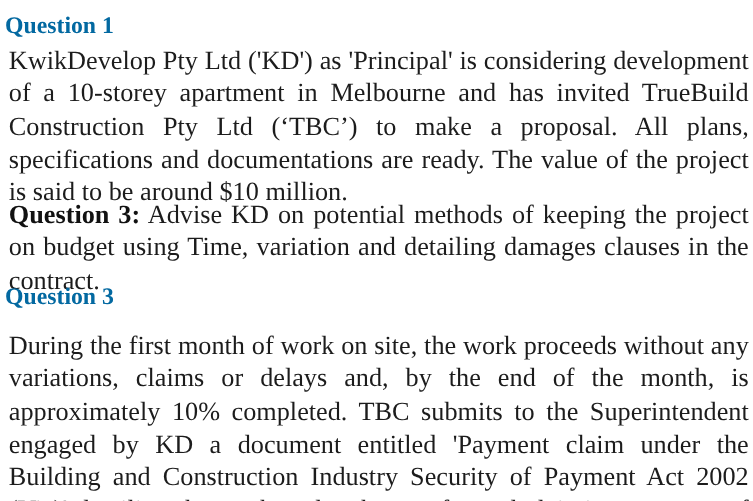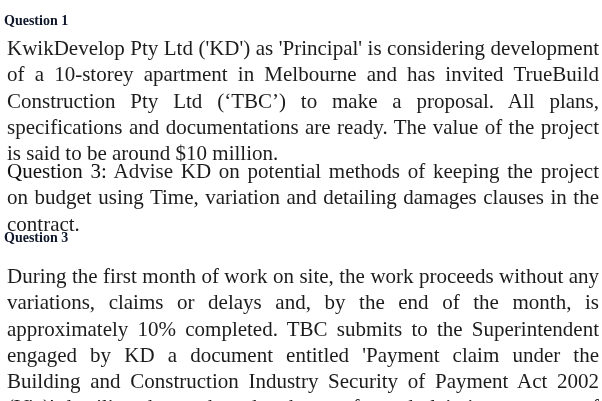--- a/index.html
+++ b/index.html
@@ -16,37 +16,37 @@
       color: #1a1a1a;
     }
     .page {
       position: absolute;
       left: 4px;
       top: 0;
       width: 592px;
     }
     .heading {
       font-weight: bold;
-      font-size: 14px;
+      font-size: 19px;
       line-height: 18px;
       margin: 0;
-      color: #0f172a;
+      color: #0369a1;
     }
     .para {
       font-size: 21px;
       line-height: 26.3px;
       margin: 3px;
       text-align: justify;
       text-align-last: left;
       color: #1c1c1c;
     }
     .q1-heading { position: absolute; top: 12px; left: 0; }
     .q1-body { position: absolute; top: 32px; left: 0; width: 592px; }
     .q3-block { position: absolute; top: 155px; left: 0; width: 592px; }
-    .q3-block .inline-heading { font-weight: normal; color: #111; }
+    .q3-block .inline-heading { font-weight: bold; color: #111; }
     .q4-heading { position: absolute; top: 229px; left: 0; }
     .q4-body { position: absolute; top: 260px; left: 0; width: 592px; }
   </style>
 </head>
 <body>
 
 <div class="page">
 
   <h3 class="heading q1-heading">Question 1</h3>
 

